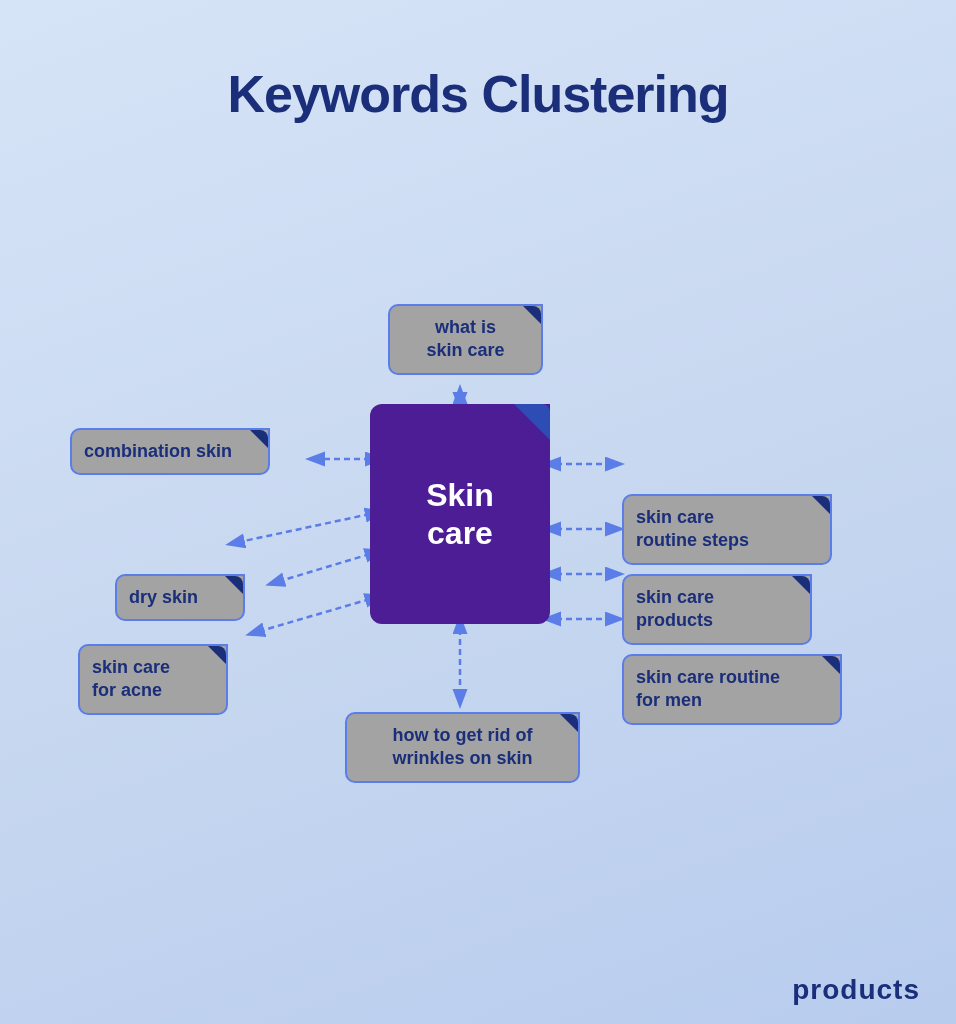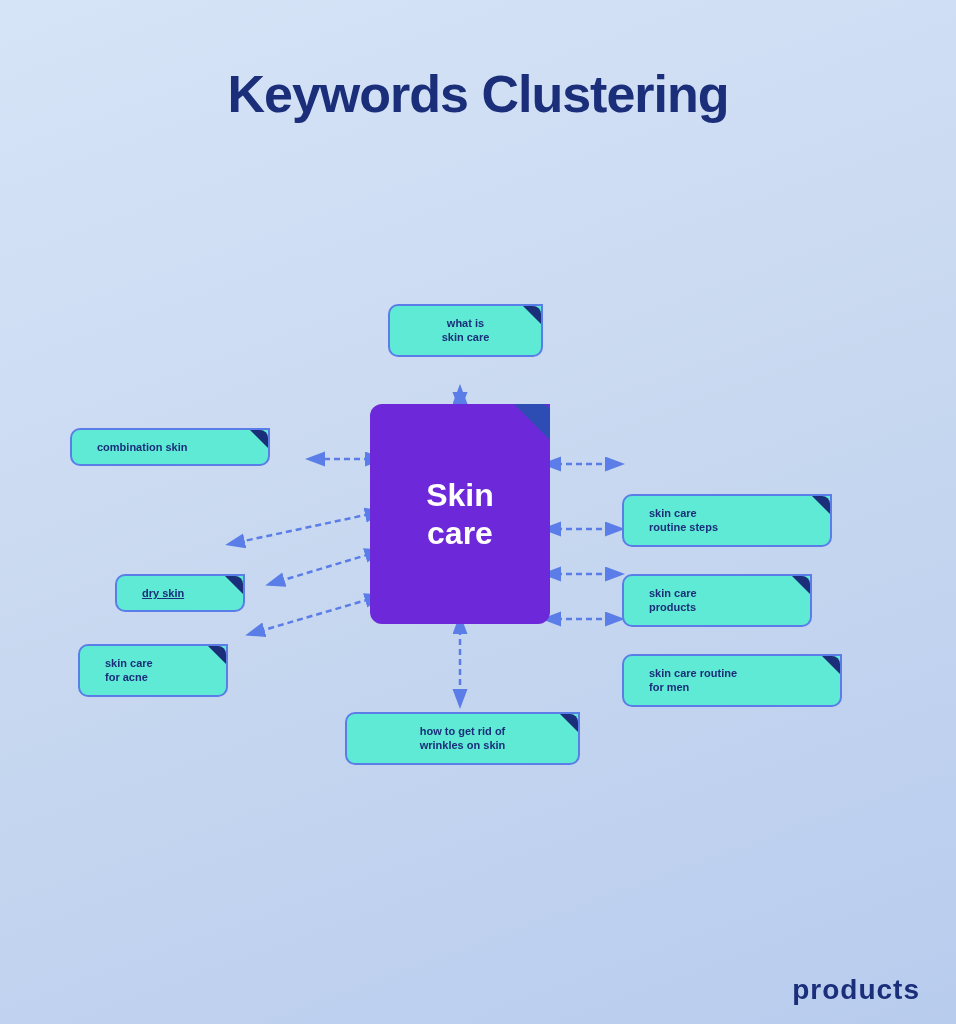--- a/index.html
+++ b/index.html
@@ -30,21 +30,21 @@
       top: 20px;
     }
 
     
     .center-doc {
       position: absolute;
       left: 370px;
       top: 260px;
       width: 180px;
       height: 220px;
-      background: #6d28d9;
+      background: #4c1d95;
       border-radius: 12px 0 12px 12px;
       display: flex;
       align-items: center;
       justify-content: center;
     }
 
     .center-doc::before {
       content: '';
       position: absolute;
       top: 0;
@@ -60,25 +60,25 @@
       text-align: center;
       color: white;
       font-size: 32px;
       font-weight: 900;
       line-height: 1.2;
     }
 
     
     .node {
       position: absolute;
-      background: #5eead4;
+      background: #a3a3a3;
       border: 2.5px solid #5b7de8;
       border-radius: 10px 0 10px 10px;
-      padding: 10px 25px;
-      font-size: 11px;
+      padding: 10px 12px;
+      font-size: 18px;
       font-weight: 700;
       color: #1a2e7a;
       line-height: 1.3;
     }
 
     .node::before {
       content: '';
       position: absolute;
       top: 0;
       right: 0;
@@ -179,21 +179,21 @@
     <span style="white-space:pre-line;">how to get rid of
 wrinkles on skin</span>
   </div>
 
   <div class="node" style="left:70px; top:284px; width:200px;">
     <span style="white-space:pre-line;">combination skin</span>
   </div>
 
 
   <div class="node" style="left:115px; top:430px; width:130px;">
-    <span style="white-space:pre-line;text-decoration:underline;">dry skin</span>
+    <span style="white-space:pre-line;">dry skin</span>
   </div>
 
   <div class="node" style="left:78px; top:500px; width:150px;">
     <span style="white-space:pre-line;">skin care
 for acne</span>
   </div>
 
 </div>
 
 <div class="zenbrief">products</div>

